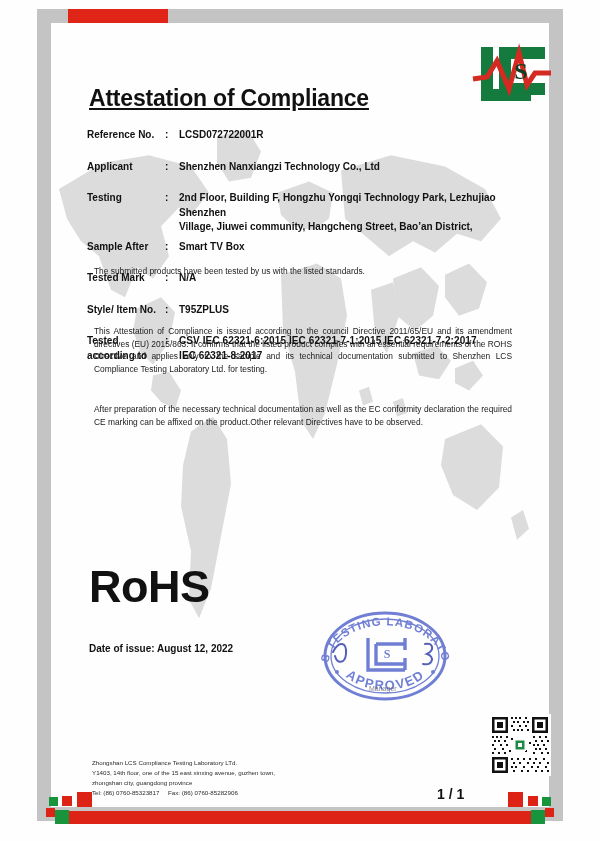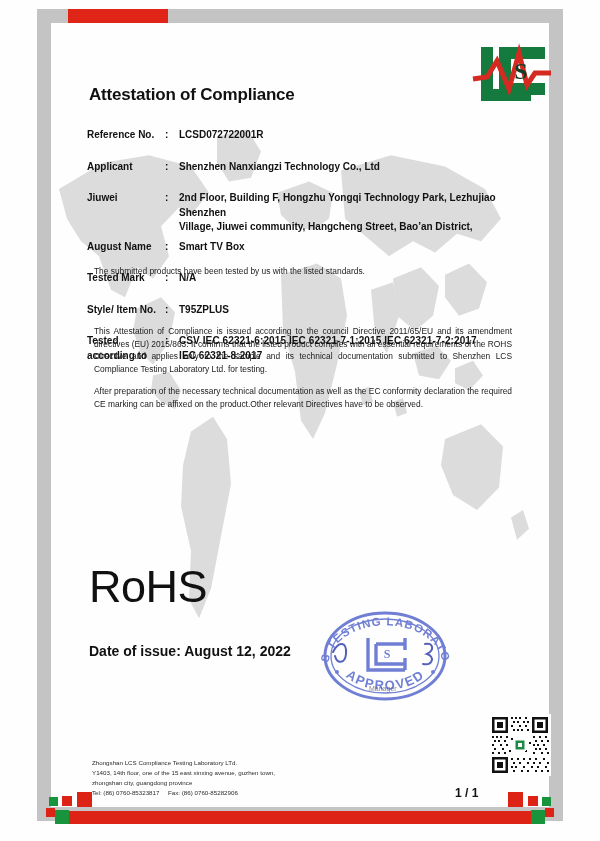--- a/index.html
+++ b/index.html
@@ -76,24 +76,25 @@
   
   .content {
     position: absolute;
     left: 51px; top: 23px;
     width: 498px; height: 784px;
   }
 
   .title {
     position: absolute;
     left: 38px; top: 62px;
-    font-size: 17px;
+    font-size: 23px;
     font-weight: bold;
     letter-spacing: -0.2px;
     color: #111;
+    text-decoration: underline;
   }
 
   
   .logo {
     position: absolute;
     left: 418px; top: 16px;
     width: 86px; height: 70px;
   }
 
   
@@ -143,35 +144,35 @@
     position: absolute;
     left: 43px;
     width: 418px;
     font-size: 8.4px;
     line-height: 1.5;
     color: #1a1a1a;
     text-align: justify;
     margin-top: 36px;
   }
   .para1 { top: 266px; }
-  .para2 { top: 326px; }
+  .para2 { top: 344px; }
 
   .rohs {
     position: absolute;
     left: 38px; top: 538px;
     font-size: 45px;
-    font-weight: normal;
+    font-weight: bold;
     letter-spacing: -0.5px;
     color: #111;
   }
 
   .issue {
     position: absolute;
     left: 38px; top: 620px;
-    font-size: 14px;
+    font-size: 10px;
     font-weight: bold;
     color: #111;
   }
 
   
   .stamp {
     position: absolute;
     left: 262px; top: 583px;
     width: 145px; height: 100px;
   }
@@ -194,22 +195,22 @@
   .footer {
     position: absolute;
     left: 41px; top: 735px;
     font-size: 6.2px;
     line-height: 1.62;
     color: #2b2b2b;
   }
   .footer .fl { display: block; white-space: pre; }
   .pageno {
     position: absolute;
-    left: 404px; top: 763px;
-    font-size: 12px;
+    left: 386px; top: 763px;
+    font-size: 14px;
     font-weight: bold;
     color: #111;
   }
 </style>
 </head>
 <body>
 
 <div class="page">
 
   <div class="frame-top"></div>
@@ -298,31 +299,31 @@
 
       <div class="row">
         <div class="lbl">Applicant</div>
         <div class="colon">:</div>
         <div class="val">
           <span class="ln">Shenzhen Nanxiangzi Technology Co., Ltd</span>
         </div>
       </div>
 
       <div class="row tight">
-        <div class="lbl">Jiuwei</div>
+        <div class="lbl">Testing</div>
         <div class="colon">:</div>
         <div class="val">
           <span class="ln">2nd Floor, Building F, Hongzhu Yongqi Technology Park, Lezhujiao</span>
           <span class="ln">Shenzhen</span>
           <span class="ln">Village, Jiuwei community, Hangcheng Street, Bao’an District,</span>
         </div>
       </div>
 
       <div class="row">
-        <div class="lbl">August Name</div>
+        <div class="lbl">Sample After</div>
         <div class="colon">:</div>
         <div class="val">
           <span class="ln">Smart TV Box</span>
         </div>
       </div>
 
       <div class="row">
         <div class="lbl">Tested Mark</div>
         <div class="colon">:</div>
         <div class="val">

